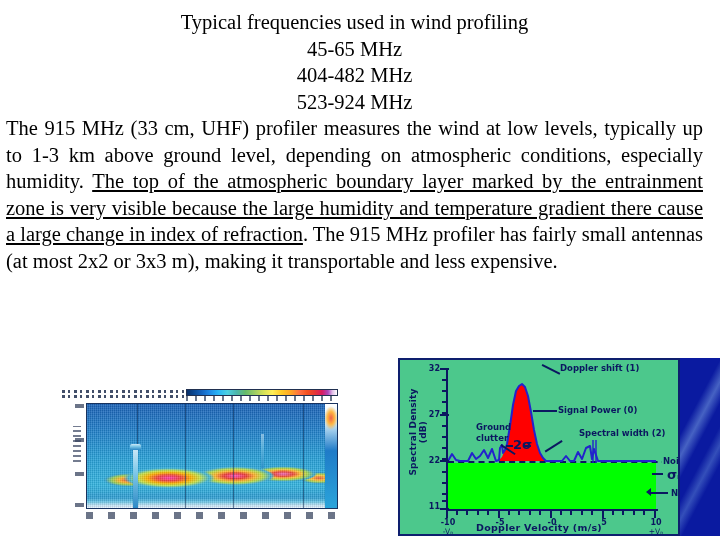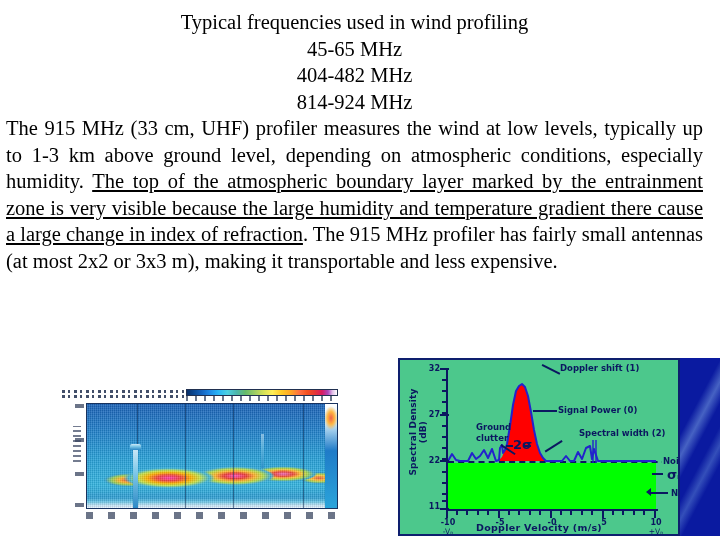--- a/index.html
+++ b/index.html
@@ -356,21 +356,21 @@
     height: 1.5px;
   }
 </style>
 </head>
 <body>
 
 <div id="slide-text">
   <div class="center-line">Typical frequencies used in wind profiling</div>
   <div class="center-line">45-65 MHz</div>
   <div class="center-line">404-482 MHz</div>
-  <div class="center-line">814-924 MHz</div>
+  <div class="center-line">523-924 MHz</div>
 
   <div id="body-paragraph"><span>The 915 MHz (33 cm, UHF) profiler measures the wind at low levels, typically up to 1-3 km above ground level, depending on atmospheric conditions, especially humidity. </span><span class="u">The top of the atmospheric boundary layer marked by the entrainment zone is very visible because the large humidity and temperature gradient there cause a large change in index of refraction</span><span>. The 915 MHz profiler has fairly small antennas (at most 2x2 or 3x3 m), making it transportable and less expensive.</span></div>
 </div>
 
 <div id="figures">
 
   <div id="radar-figure">
 
     <div id="radar-header">
       <div class="hdr-line"></div>

